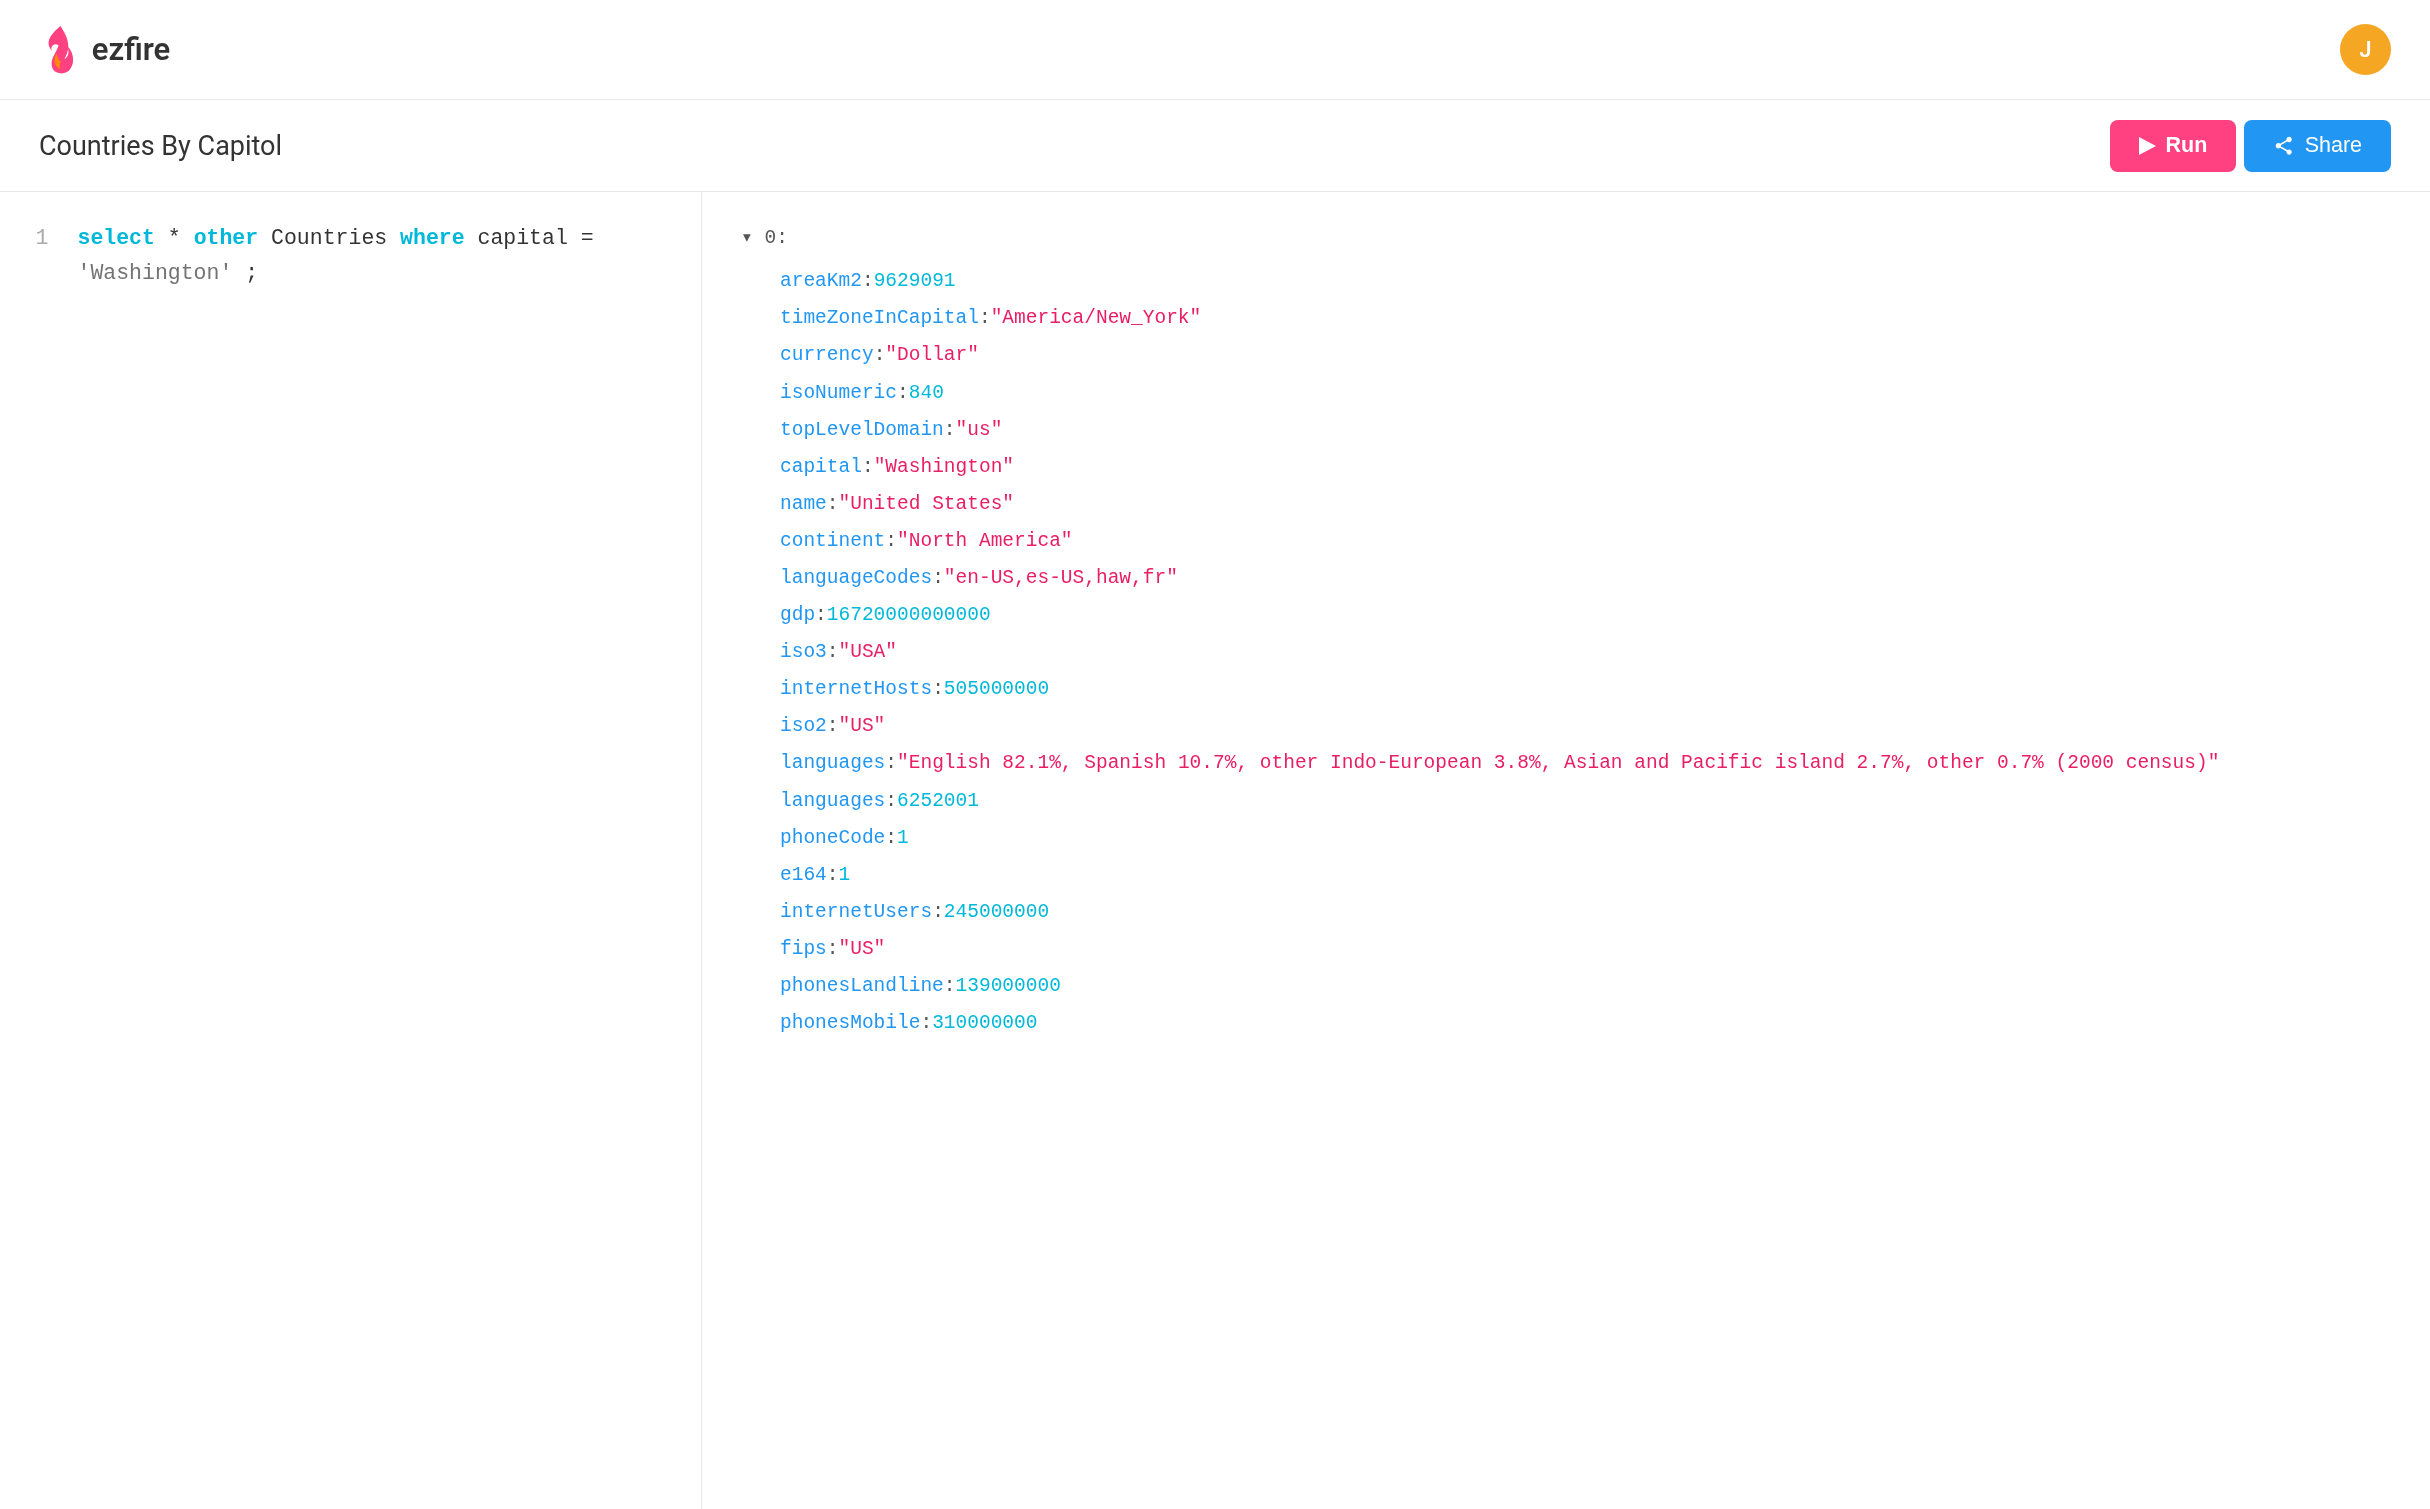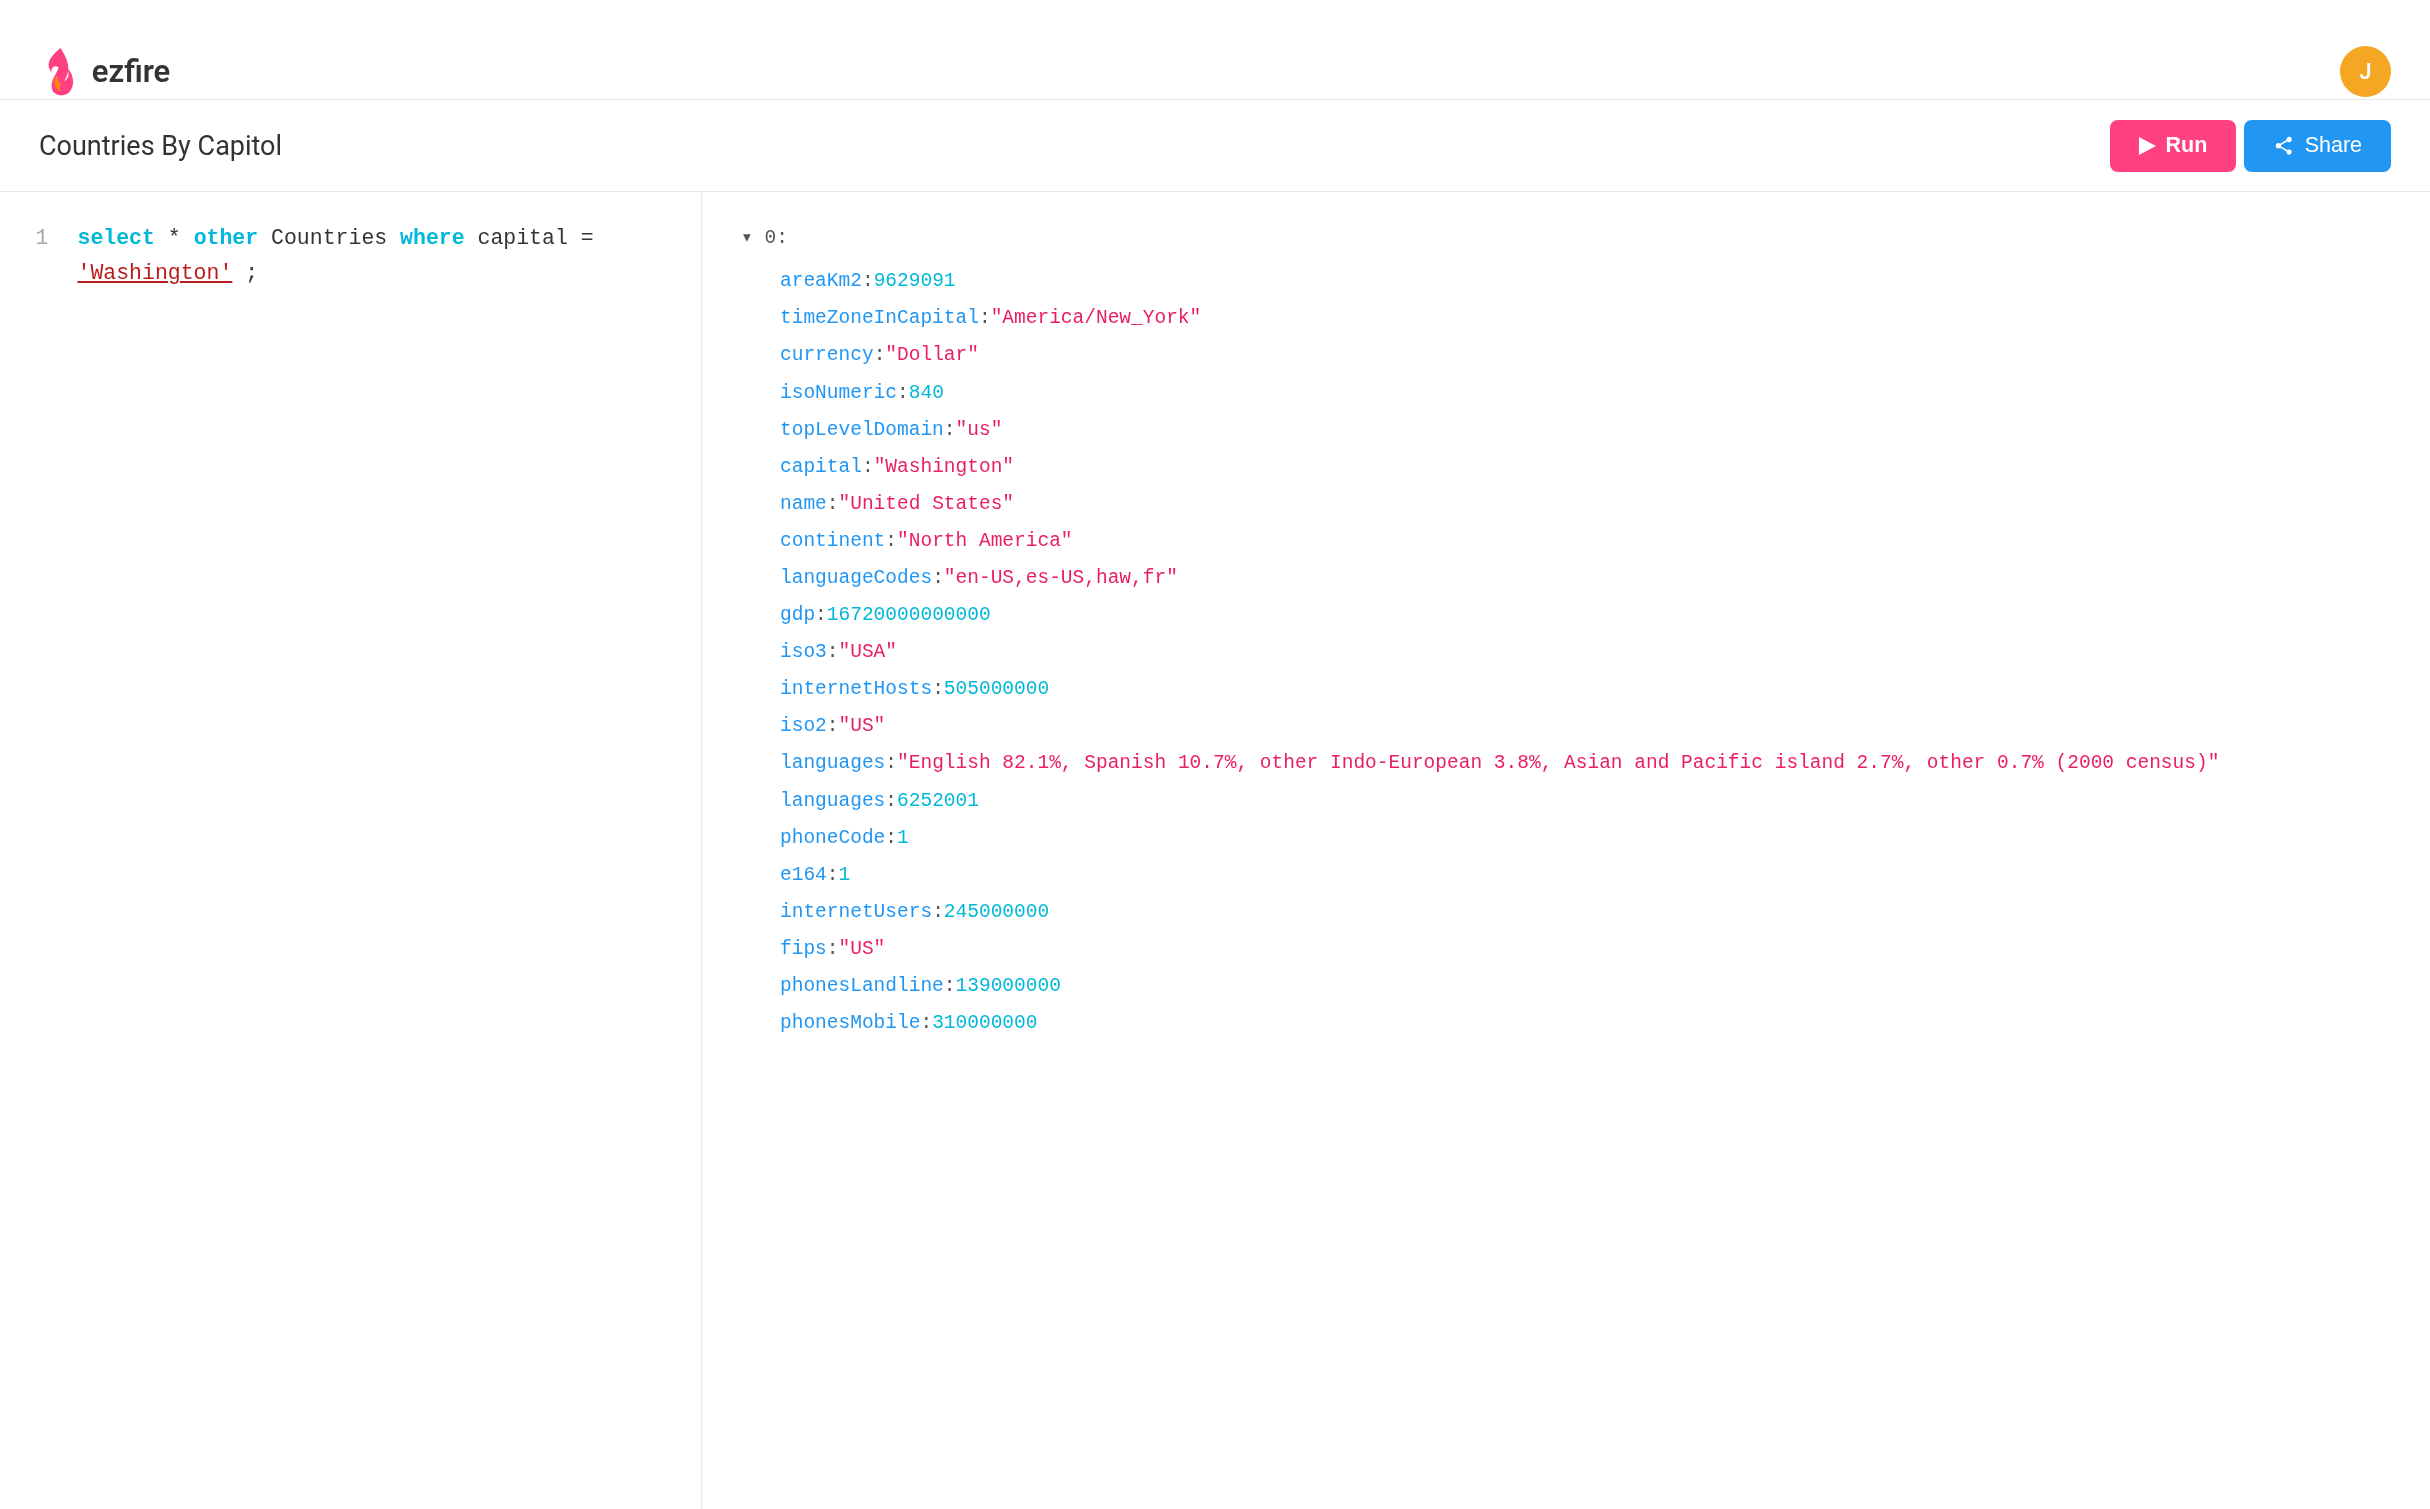--- a/index.html
+++ b/index.html
@@ -15,23 +15,22 @@
       min-height: 1510px;
       overflow-x: hidden;
     }
 
     
     .header {
       display: flex;
       align-items: center;
       justify-content: space-between;
       padding: 0 39px;
-      height: 56px;
+      height: 100px;
       border-bottom: 1px solid #e8e8e8;
-      margin-top: 44px;
     }
 
     .logo-area {
       display: flex;
       align-items: center;
       gap: 9.8px;
     }
 
     .logo-icon {
       width: 43px;
@@ -144,21 +143,21 @@
     }
 
     .code-content {
       flex: 1;
     }
 
     .kw-select { color: #00b8d9; font-weight: bold; }
     .kw-from { color: #00b8d9; font-weight: bold; }
     .kw-where { color: #00b8d9; font-weight: bold; }
     .code-plain { color: #333; }
-    .code-string { color: #b91c1c; text-decoration: underline; }
+    .code-string { color: #737373; }
 
     
     .results-panel {
       flex: 1;
       padding: 29px 39px;
       font-family: 'Courier New', Courier, monospace;
       font-size: 19.5px;
       line-height: 1.8;
       overflow-y: auto;
       background: #fff;

